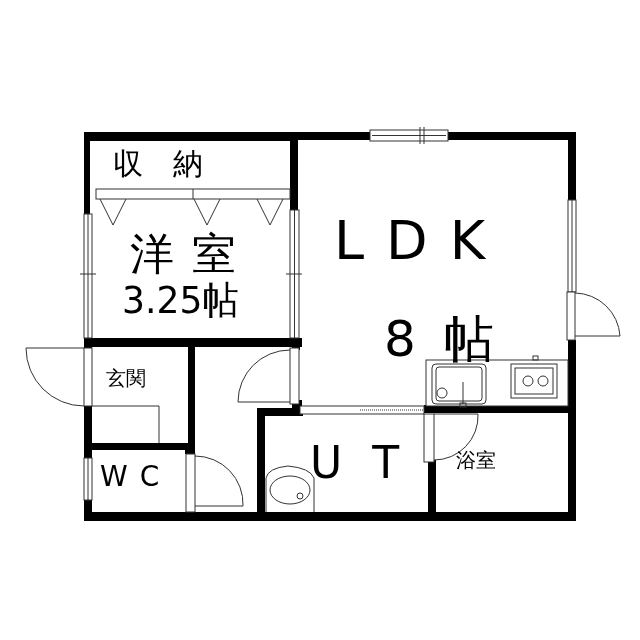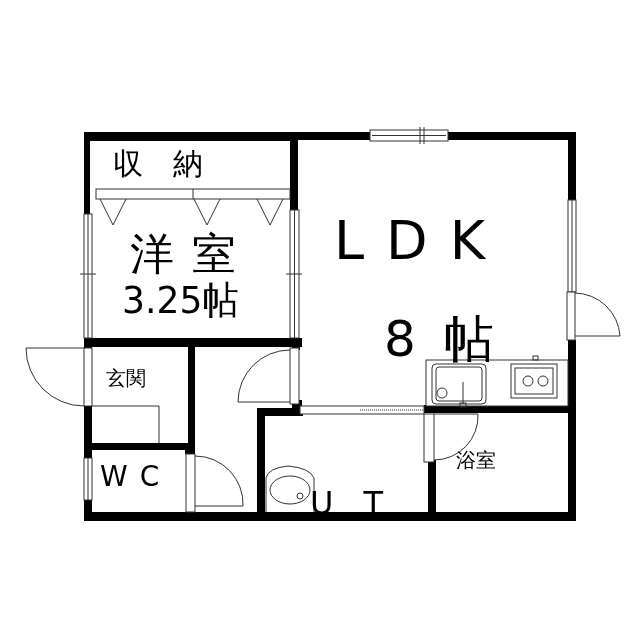--- a/index.html
+++ b/index.html
@@ -14,21 +14,21 @@
     text-align: center;
   }
   .lbl-storage { left: 113px; top: 149px; font-size: 30px; letter-spacing: 30px; }
   .lbl-western { left: 130px; top: 232px; font-size: 44px; letter-spacing: 18px; }
   .lbl-western-size { left: 122px; top: 281px; font-size: 38px; transform: scaleX(0.95); transform-origin: left; }
   .lbl-ldk { left: 334px; top: 214px; font-size: 54px; letter-spacing: 22px; text-align: center; }
   .lbl-ldk-size { left: 384px; top: 270px; font-size: 50px; margin-top: 44px; }
   .lbl-ldk-size .num { margin-right: 28px; }
   .lbl-genkan { left: 106px; top: 368px; font-size: 20px; }
   .lbl-wc { left: 100px; top: 463px; font-size: 28px; letter-spacing: 12px; text-align: right; }
-  .lbl-ut { left: 310px; top: 441px; font-size: 32px; letter-spacing: 30px; margin-top: 46px; }
+  .lbl-ut { left: 310px; top: 441px; font-size: 44px; letter-spacing: 30px; }
   .lbl-bath { left: 456px; top: 450px; font-size: 20px; }
 </style>
 </head>
 <body>
 
 <svg id="plan" viewBox="0 0 640 640" xmlns="http://www.w3.org/2000/svg">
   <g fill="#000">
 
     <rect x="84" y="132" width="6" height="82"></rect>
     <rect x="84" y="132" width="210" height="9"></rect>

